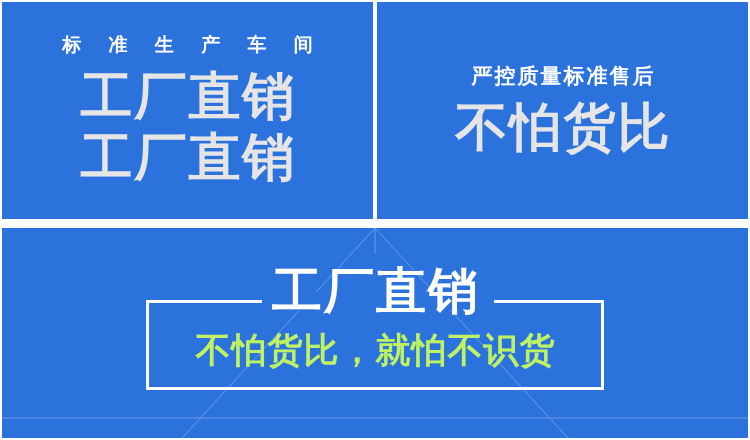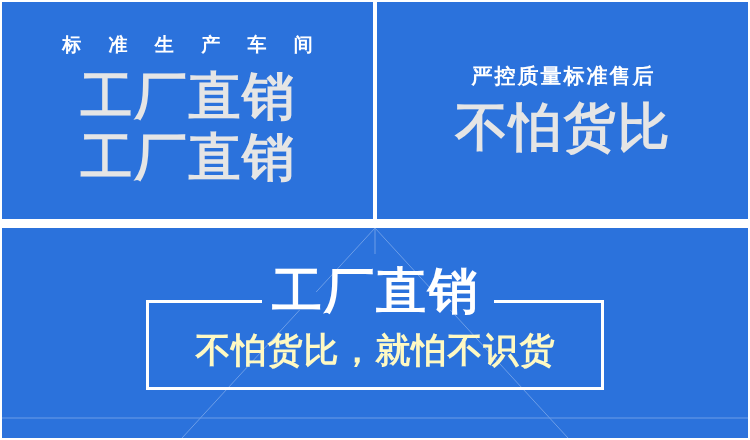--- a/index.html
+++ b/index.html
@@ -147,21 +147,21 @@
     text-indent: 2px;
     white-space: nowrap;
   }
 
   #bottom-subtitle {
     position: absolute;
     left: 0;
     right: 0;
     top: 104px;
     text-align: center;
-    color: #fef9c3;
+    color: #bef264;
     font-weight: 700;
     font-size: 35px;
     line-height: 1;
     letter-spacing: 1px;
     text-indent: 1px;
     white-space: nowrap;
   }
 </style>
 </head>
 <body>

